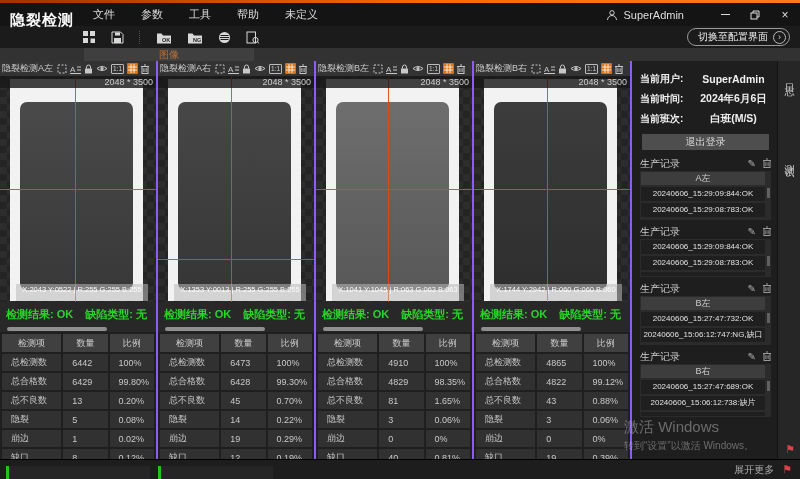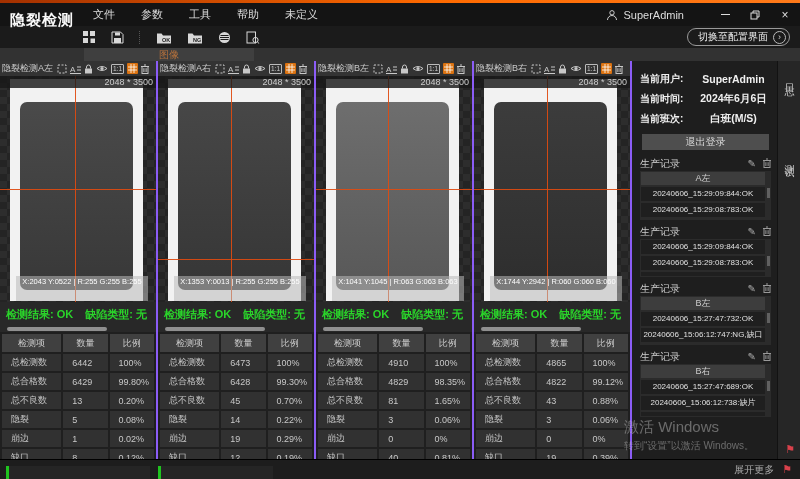--- a/index.html
+++ b/index.html
@@ -42,21 +42,21 @@
   .viewport{position:relative;height:226px;flex:none;overflow:hidden;background-color:#242424;
     background-image:linear-gradient(45deg,#2d2d2d 25%,transparent 25%,transparent 75%,#2d2d2d 75%),
                      linear-gradient(45deg,#2d2d2d 25%,transparent 25%,transparent 75%,#2d2d2d 75%);
     background-size:14px 14px;background-position:0 0,7px 7px;}
   .img-white{position:absolute;left:10px;right:13px;top:3px;bottom:1px;background:#f2f2f2;}
   .cell-image{position:absolute;left:20px;right:23px;top:26px;bottom:12px;border-radius:7px;}
   .crosshair-v{position:absolute;top:0;bottom:0;width:1px;background:#e04b10;opacity:.92;}
   .crosshair-h{position:absolute;left:0;right:0;height:1px;background:#e04b10;opacity:.92;}
   .res-label{position:absolute;top:0;left:0;right:0;height:12px;line-height:12px;background:rgba(25,25,25,.82);
              color:#ccc;font-size:9px;text-align:right;padding-right:3px;}
-  .pix-label{position:absolute;bottom:1px;left:16px;right:8px;height:25px;line-height:11px;
+  .pix-label{position:absolute;bottom:1px;left:16px;right:8px;height:17px;line-height:11px;
              background:rgba(185,185,185,.55);color:#fdfdfd;font-size:7.5px;text-align:center;white-space:nowrap;}
   .result-bar{height:24px;flex:none;background:#282828;display:flex;align-items:center;gap:12px;
               padding:0 6px;font-size:11px;font-weight:bold;color:#2ad42a;white-space:nowrap;}
   .hscroll{height:6px;flex:none;background:#282828;position:relative;}
   .hscroll-thumb{position:absolute;left:7px;top:1px;width:100px;height:4px;background:#8f8f8f;border-radius:2px;}
   .table-wrap{flex:1;overflow:hidden;background:#1f1f1f;}
   .stats-table{width:100%;border-collapse:separate;border-spacing:2px;table-layout:fixed;}
   .stats-table th{background:#404040;color:#ccc;font-size:9px;font-weight:normal;height:16px;}
   .stats-table td{background:#313131;color:#c8c8c8;font-size:9px;height:15px;padding-left:9px;white-space:nowrap;overflow:hidden;}
   

